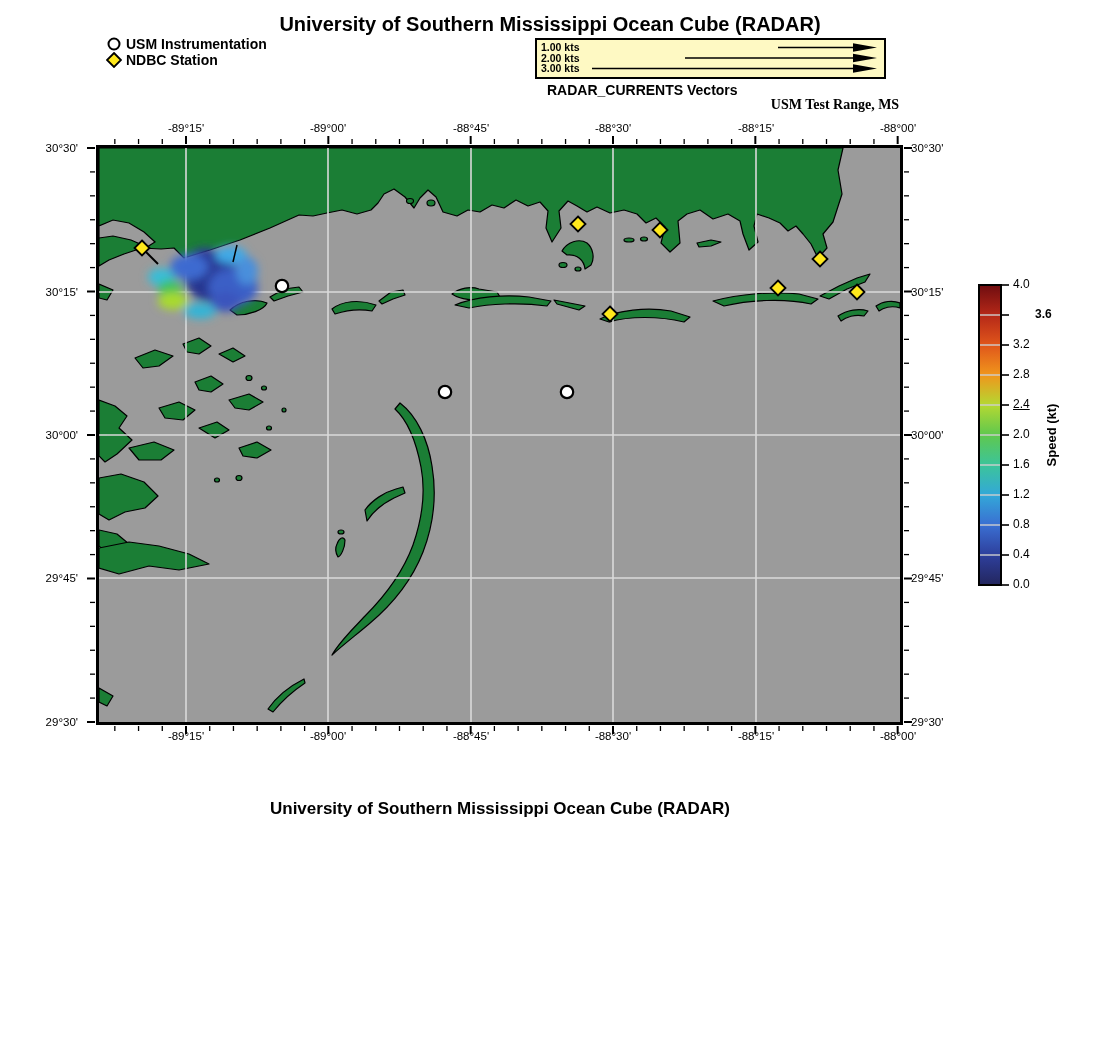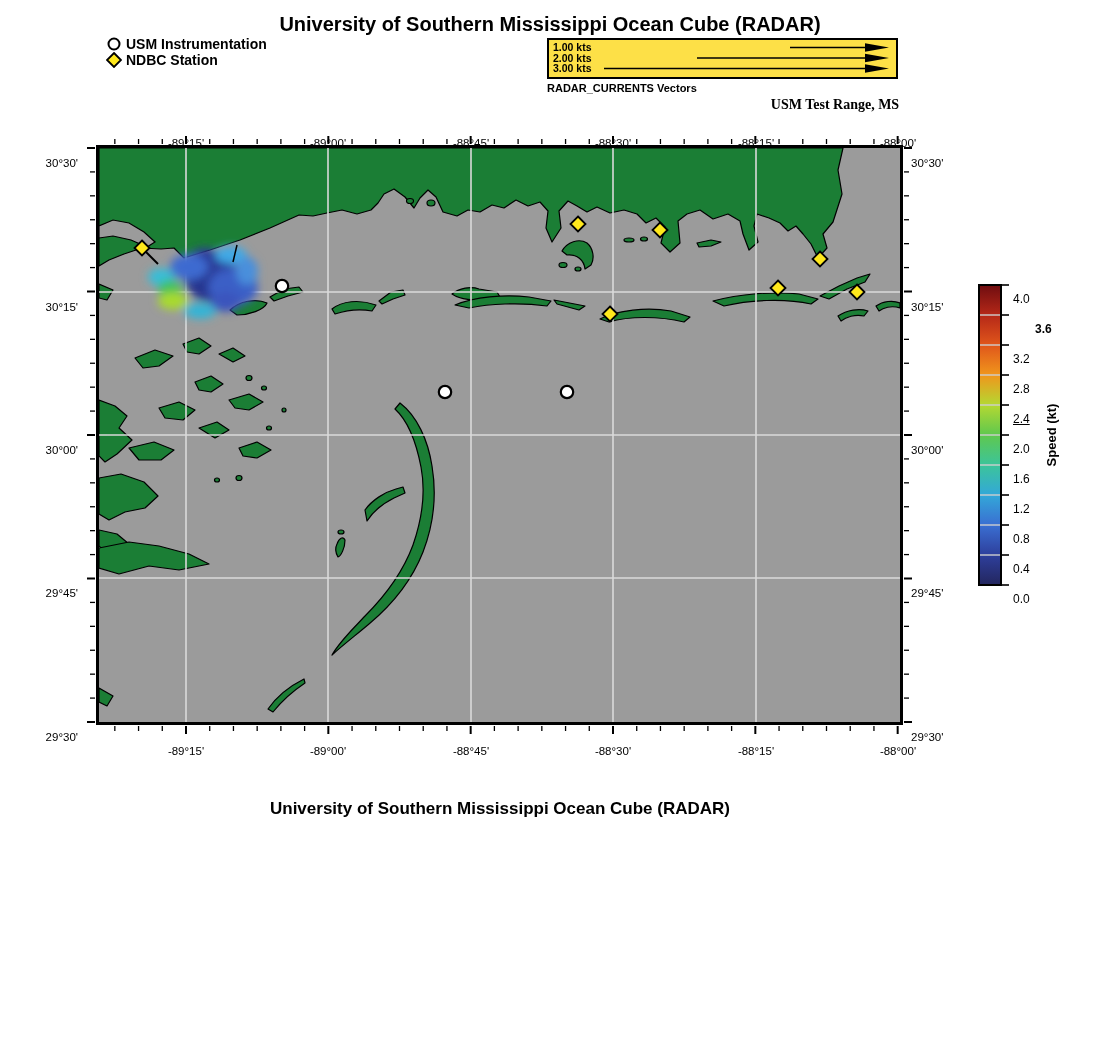--- a/index.html
+++ b/index.html
@@ -1,29 +1,29 @@
 <!DOCTYPE html>
 <html><head>
 <meta charset="utf-8">
 <style>
   html,body{margin:0;padding:0;background:#ffffff;}
   body{width:1100px;height:1050px;position:relative;font-family:"Liberation Sans",sans-serif;color:#000;}
   #figure{position:relative;width:1100px;height:1050px;background:#fff;overflow:hidden;}
   .abs{position:absolute;}
-  .lbl{position:absolute;font-size:11.5px;white-space:nowrap;line-height:14px;margin-top:15px;}
+  .lbl{position:absolute;font-size:11.5px;white-space:nowrap;line-height:14px;}
   .cblbl{font-size:12px;}
   #top-title{left:150px;top:13px;width:800px;text-align:center;font-size:20px;font-weight:bold;}
   #bottom-title{left:150px;top:799px;width:700px;text-align:center;font-size:17px;font-weight:bold;}
   #subtitle{left:203px;top:97px;width:600px;text-align:center;font-family:"Liberation Serif",serif;font-size:18px;font-weight:bold;}
   #region-label{left:735px;top:97px;width:200px;text-align:center;font-family:"Liberation Serif",serif;font-size:14px;font-weight:bold;}
   .legend-row{position:absolute;left:106px;height:16px;}
   .legend-label{position:absolute;left:20px;top:0px;font-size:14px;font-weight:bold;white-space:nowrap;}
-  #vector-box{left:547px;top:38px;width:347px;height:37px;border:2.5px solid #000;background:#fde047;}
+  #vector-box{left:535px;top:38px;width:347px;height:37px;border:2.5px solid #000;background:#fef9c3;}
   .vrow-label{position:absolute;left:4px;font-size:10.5px;font-weight:bold;line-height:11px;}
-  #vector-caption{left:547px;top:82px;font-size:11px;font-weight:bold;}
+  #vector-caption{left:547px;top:82px;font-size:14px;font-weight:bold;}
   #map-frame{left:96px;top:145px;width:801px;height:574px;border:3px solid #000;pointer-events:none;}
   #map-svg{position:absolute;left:99px;top:148px;width:801px;height:574px;overflow:visible;}
   #cbar-svg{position:absolute;left:979px;top:285px;width:22px;height:300px;overflow:visible;}
   #cbar-label{left:1002px;top:427px;width:100px;height:16px;text-align:center;font-size:13px;font-weight:bold;transform:rotate(-90deg);}
   .land{stroke:#000;stroke-width:1.2;stroke-linejoin:round;}
   .waterpatch{stroke:#000;stroke-width:1.2;}
 </style>
 </head>
 <body>
 

